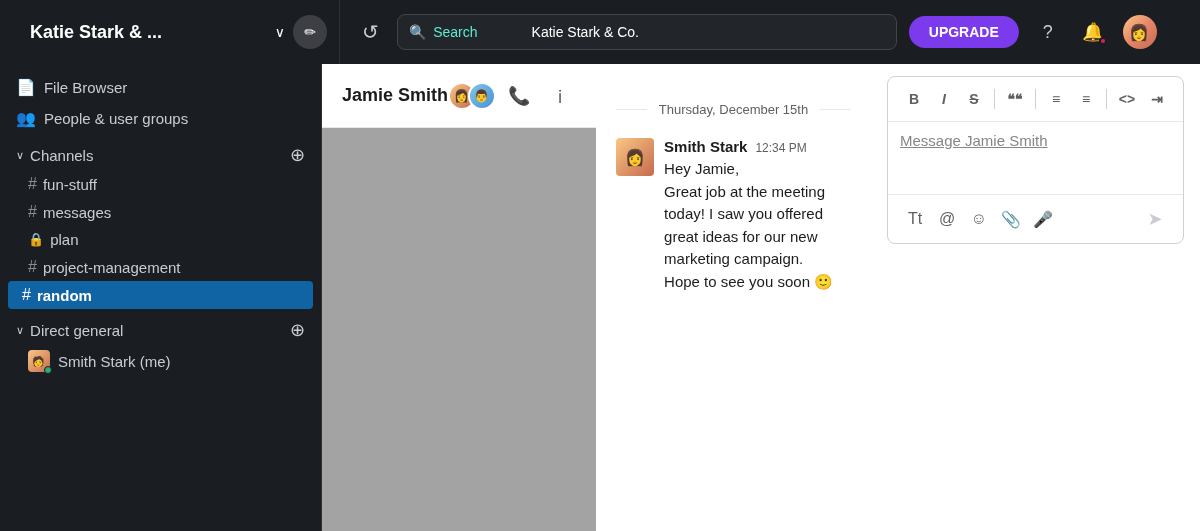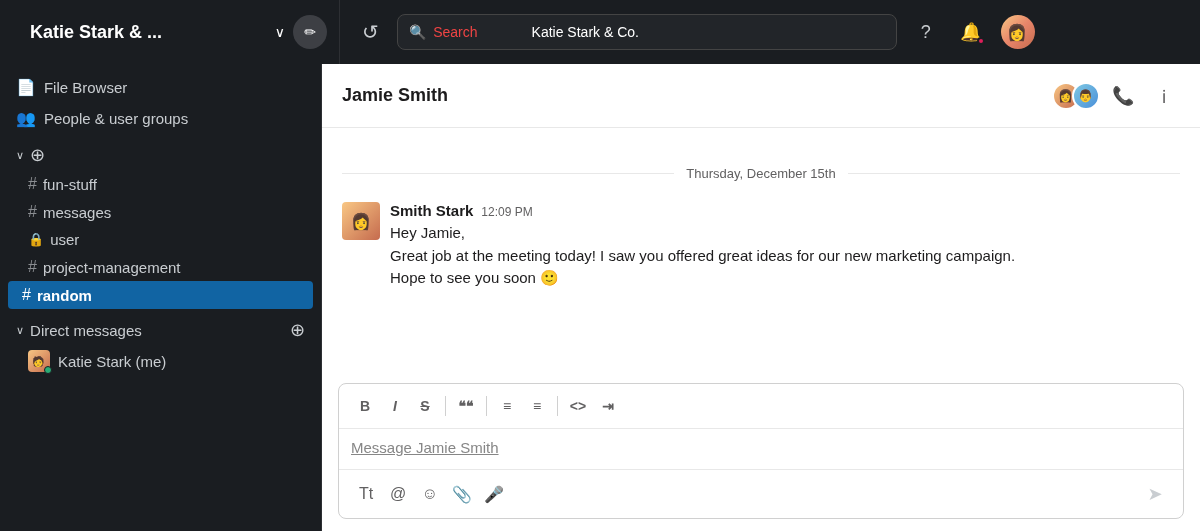--- a/index.html
+++ b/index.html
@@ -73,21 +73,21 @@
       background: #222529;
       border: 1px solid #444;
       border-radius: 8px;
       display: flex;
       align-items: center;
       padding: 0 12px;
       gap: 6px;
       cursor: text;
     }
     .search-bar .search-icon { color: #888; font-size: 14px; }
-    .search-bar .search-label { color: #ef4444; font-size: 14px; }
+    .search-bar .search-label { color: #5eead4; font-size: 14px; }
     .search-bar .search-query { color: #fff; font-size: 14px; font-weight: 500; padding-left: 48px; }
     .upgrade-btn {
       background: #7c3aed;
       color: #fff;
       border: none;
       border-radius: 20px;
       padding: 8px 20px;
       font-size: 14px;
       font-weight: 700;
       cursor: pointer;
@@ -209,21 +209,21 @@
       bottom: -2px;
       right: -2px;
       border: 1.5px solid #1a1d21;
     }
 
     
     .chat-area {
       flex: 1;
       background: #a3a3a3;
       display: flex;
-      flex-direction: column;
+      flex-direction: row;
       overflow: hidden;
     }
     .chat-header {
       height: 64px;
       border-bottom: 1px solid #e8e8e8;
       display: flex;
       align-items: center;
       padding: 0 20px;
       background: #fff;
     }
@@ -380,20 +380,21 @@
       color: #868686;
       font-size: 15px;
       text-decoration: underline;
     }
     .composer-footer {
       display: flex;
       align-items: center;
       padding: 8px 12px;
       border-top: 1px solid #e8e8e8;
       gap: 2px;
+      margin-top: 32px;
     }
     .footer-btn {
       width: 30px;
       height: 30px;
       display: flex;
       align-items: center;
       justify-content: center;
       border-radius: 4px;
       cursor: pointer;
       color: #616061;
@@ -421,20 +422,21 @@
     <span class="workspace-chevron">∨</span>
     <div class="edit-btn">✏</div>
   </div>
   <div class="main-header">
     <div class="history-btn">↺</div>
     <div class="search-bar">
       <span class="search-icon">🔍</span>
       <span class="search-label">Search</span>
       <span class="search-query">Katie Stark &amp; Co.</span>
     </div>
+    <button class="upgrade-btn">UPGRADE</button>
     <div class="header-icon-btn">
       <span>?</span>
     </div>
     <div class="header-icon-btn">
       <span>🔔</span>
       <div class="notification-dot"></div>
     </div>
     <div class="avatar-header">👩</div>
   </div>
 </div>
@@ -446,56 +448,57 @@
       <span class="item-icon">📄</span>
       <span>File Browser</span>
     </div>
     <div class="sidebar-item">
       <span class="item-icon">👥</span>
       <span>People &amp; user groups</span>
     </div>
 
     <div class="sidebar-section-header">
       <span class="chevron">∨</span>
+      <span class="section-label">Channels</span>
       <span class="add-btn">⊕</span>
     </div>
 
     <div class="channel-item">
       <span class="hash-icon">#</span>
       <span>fun-stuff</span>
     </div>
     <div class="channel-item">
       <span class="hash-icon">#</span>
       <span>messages</span>
     </div>
     <div class="channel-item">
       <span class="lock-icon">🔒</span>
-      <span>user</span>
+      <span>plan</span>
     </div>
     <div class="channel-item">
       <span class="hash-icon">#</span>
       <span>project-management</span>
     </div>
     <div class="channel-item active">
       <span class="hash-icon">#</span>
       <strong>random</strong>
     </div>
 
     <div class="sidebar-section-header">
       <span class="chevron">∨</span>
-      <span class="section-label">Direct messages</span>
+      <span class="section-label">Direct general</span>
       <span class="add-btn">⊕</span>
     </div>
 
     <div class="dm-item">
       <div class="dm-avatar">
         🧑
         <div class="online-dot"></div>
       </div>
-      <span>Katie Stark (me)</span>
+      <span>Smith Stark (me)</span>
     </div>
   </div>
 
   <div class="chat-area">
     <div class="chat-header">
       <span class="chat-title">Jamie Smith</span>
       <div class="chat-header-actions">
         <div class="avatar-group">
           <div class="avatar-sm avatar-katie">👩</div>
           <div class="avatar-sm avatar-jamie">👨</div>
@@ -508,21 +511,21 @@
     <div class="messages-area">
       <div class="date-divider">
         <span class="date-label">Thursday, December 15th</span>
       </div>
 
       <div class="message">
         <div class="message-avatar">👩</div>
         <div class="message-content">
           <div class="message-header">
             <span class="message-author">Smith Stark</span>
-            <span class="message-time">12:09 PM</span>
+            <span class="message-time">12:34 PM</span>
           </div>
           <div class="message-text">
             Hey Jamie,<br>
             Great job at the meeting today! I saw you offered great ideas for our new marketing campaign.<br>
             Hope to see you soon 🙂
           </div>
         </div>
       </div>
     </div>
 

